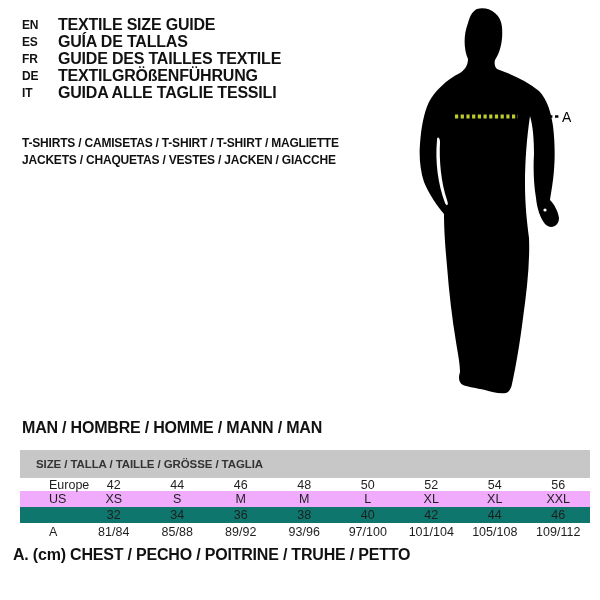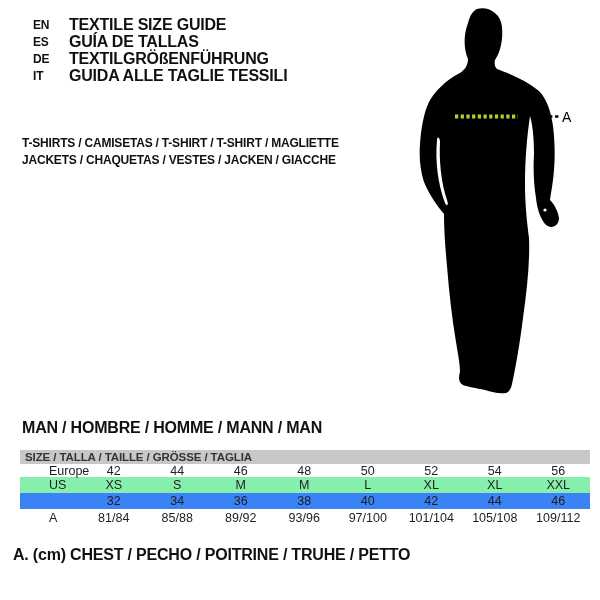--- a/index.html
+++ b/index.html
@@ -1,59 +1,63 @@
 <!DOCTYPE html>
 <html><head>
 <meta charset="utf-8">
 <style>
   html,body{margin:0;padding:0;}
   body{
     width:600px;height:600px;position:relative;background:#ffffff;
     font-family:"Liberation Sans", sans-serif;color:#111;overflow:hidden;
   }
   
-  .lang-block{position:absolute;top:16px;left:22px;margin-left:11px;}
+  .lang-block{position:absolute;top:16px;left:22px;}
   .lang-row{display:flex;height:17.2px;align-items:center;}
   .lang-code{width:36px;font-size:12px;font-weight:700;letter-spacing:-0.2px;}
   .lang-label{font-size:16px;font-weight:700;letter-spacing:-0.2px;white-space:nowrap;}
   
   .garment-block{position:absolute;top:107px;left:22px;margin-top:28px;}
   .garment-line{font-size:12px;font-weight:700;letter-spacing:-0.2px;line-height:17.3px;white-space:nowrap;}
   
   .figure-wrap{position:absolute;left:390px;top:0;width:210px;height:400px;}
   
   .section-title{position:absolute;top:419px;left:22px;font-size:16px;font-weight:700;letter-spacing:-0.2px;}
   
   .size-table{position:absolute;top:450px;left:20px;width:570px;font-size:12.5px;}
   .tbl-header{
-    height:14px;background:#c7c7c7;display:flex;align-items:center;
-    padding-left:5px;box-sizing:border-box;font-size:11.5px;font-weight:700;
+    height:28px;background:#c7c7c7;display:flex;align-items:center;
+    padding-left:16px;box-sizing:border-box;font-size:11.5px;font-weight:700;
     color:#333;letter-spacing:-0.1px;
   }
   .tbl-row{display:grid;grid-template-columns:62px repeat(8,1fr);align-items:center;}
   .row-europe{height:13px;}
-  .row-us{height:16px;background:#86efac;}
-  .row-alt{height:16px;background:#3b82f6;}
+  .row-us{height:16px;background:#f0abfc;}
+  .row-alt{height:16px;background:#0f766e;}
   .row-a{height:18px;}
   .tbl-label{padding-left:5px;text-align:left;color:#1e1e1e;margin-left:24px;}
   .tbl-cell{text-align:center;color:#1e1e1e;}
   
   .footnote{position:absolute;top:546px;left:13px;font-size:16px;font-weight:700;letter-spacing:-0.2px;}
 </style>
 </head>
 <body>
 
 <div class="lang-block">
   <div class="lang-row">
     <span class="lang-code">EN</span>
     <span class="lang-label">TEXTILE SIZE GUIDE</span>
   </div>
   <div class="lang-row">
     <span class="lang-code">ES</span>
     <span class="lang-label">GUÍA DE TALLAS</span>
+  </div>
+  <div class="lang-row">
+    <span class="lang-code">FR</span>
+    <span class="lang-label">GUIDE DES TAILLES TEXTILE</span>
   </div>
   <div class="lang-row">
     <span class="lang-code">DE</span>
     <span class="lang-label">TEXTILGRÖßENFÜHRUNG</span>
   </div>
   <div class="lang-row">
     <span class="lang-code">IT</span>
     <span class="lang-label">GUIDA ALLE TAGLIE TESSILI</span>
   </div>
 </div>

